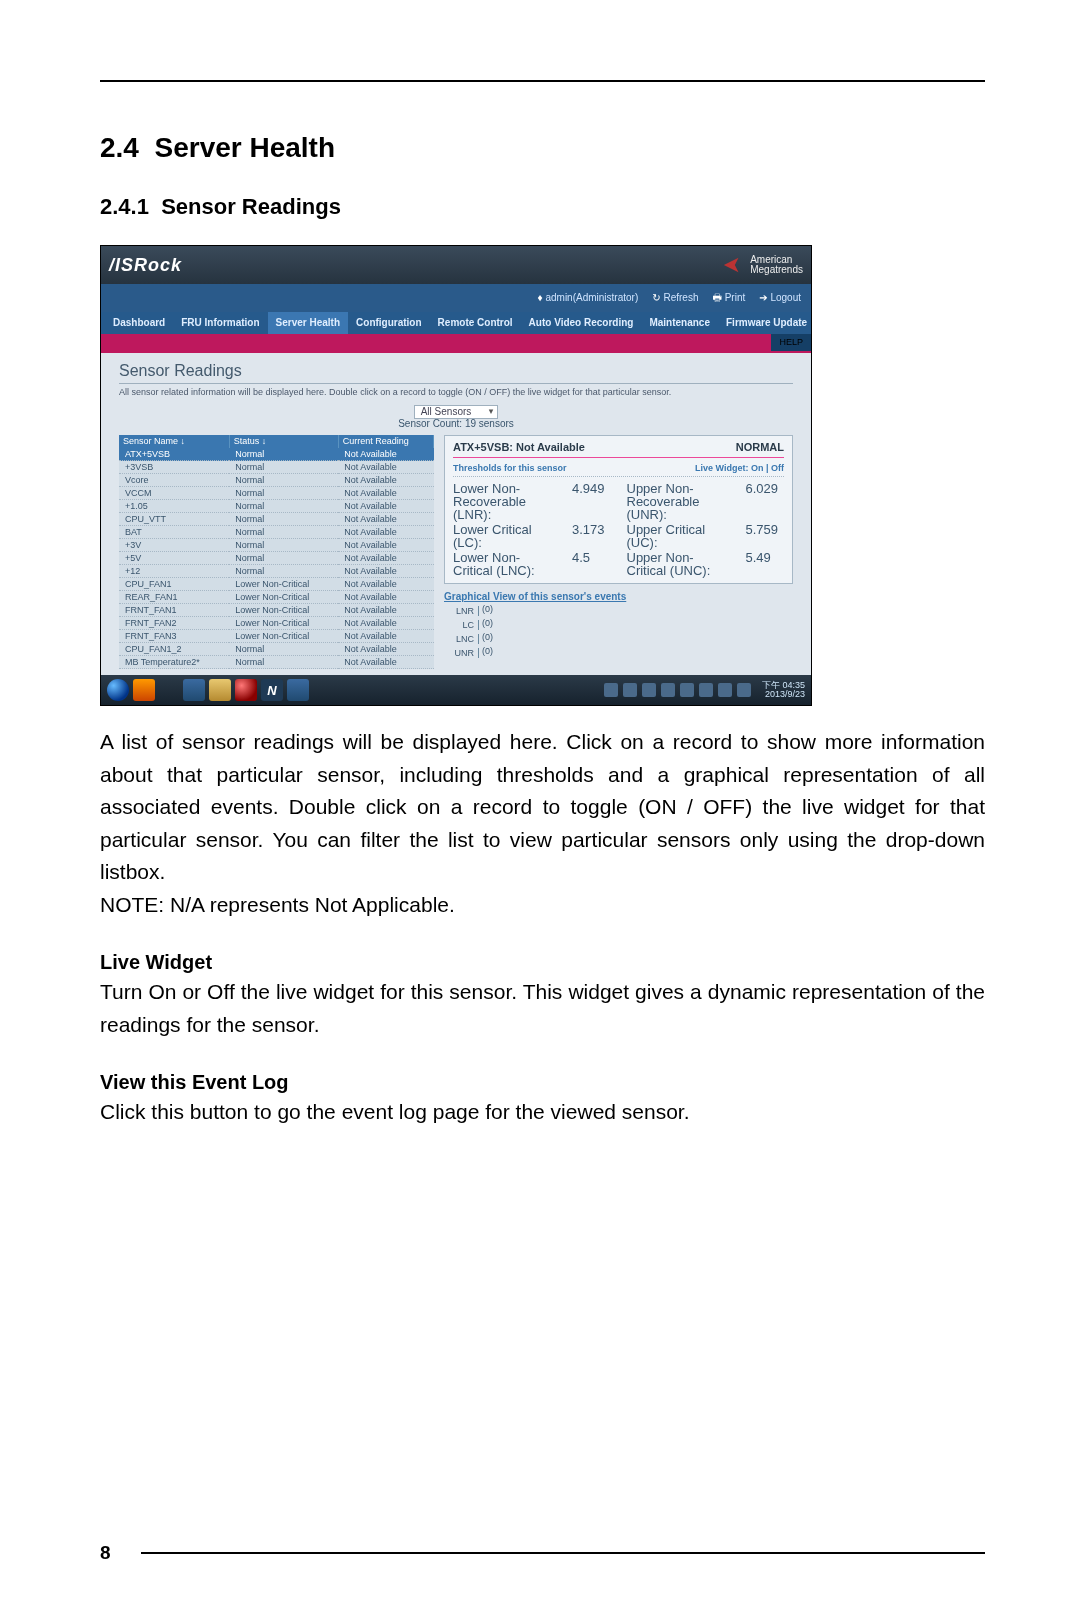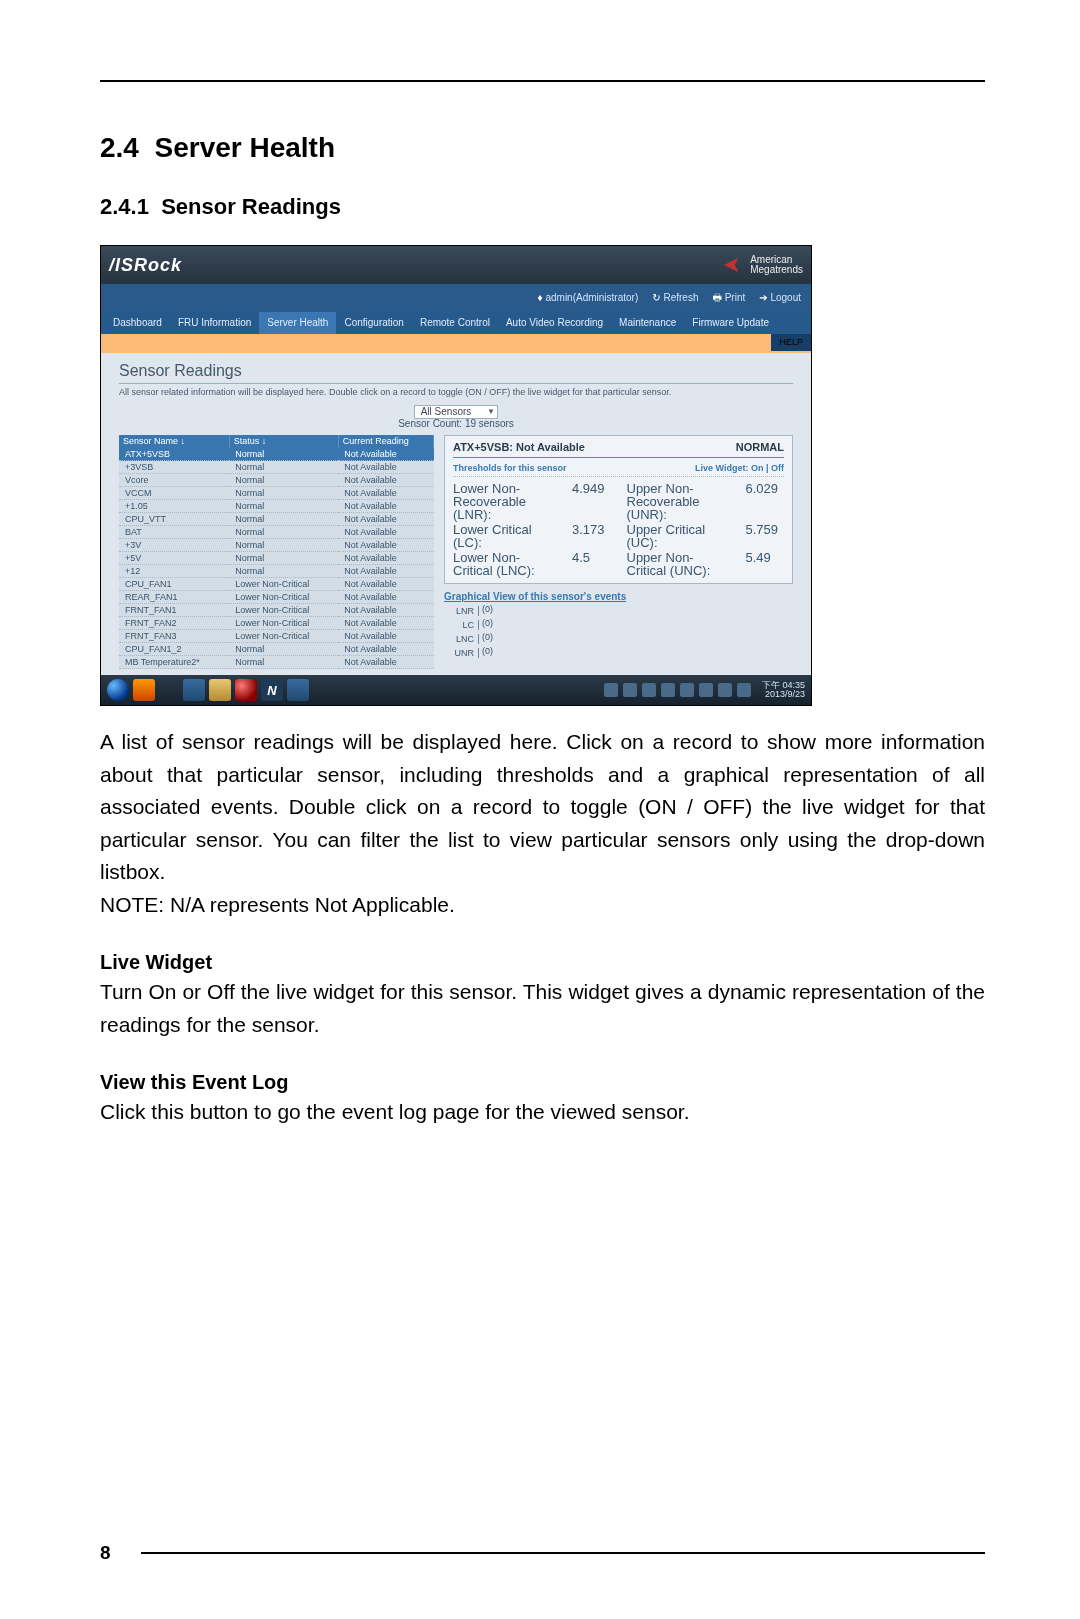--- a/index.html
+++ b/index.html
@@ -90,32 +90,33 @@
     background: #265a8c;
     color: #dfeeff;
     padding: 0 4px;
     font-size: 10px;
   }
   .ss-menus { display: flex; }
   .ss-menu-item {
     padding: 6px 8px;
     cursor: pointer;
     white-space: nowrap;
+    font-weight: bold;
   }
   .ss-menu-item.active { background: #3b77b2; }
   .ss-help {
     font-size: 9px;
     padding: 4px 8px;
     background: #153f66;
     align-self: flex-end;
   }
   .ss-help-row {
     display: flex;
     justify-content: flex-end;
-    background: #fdba74;
+    background: #be185d;
     padding-bottom: 2px;
   }
   .ss-body {
     background: #dfe6ed;
     padding: 10px 18px 6px 18px;
   }
   .ss-page-title {
     font-size: 16px;
     color: #445a6d;
     margin-bottom: 4px;

